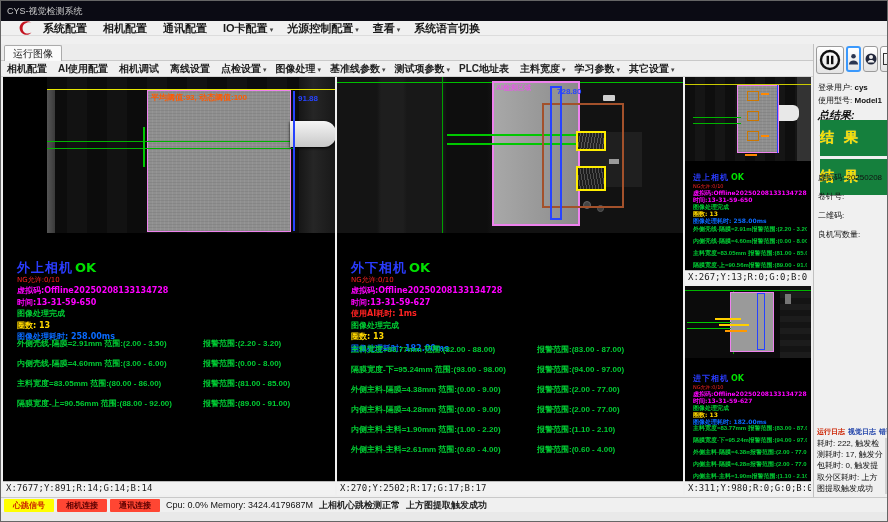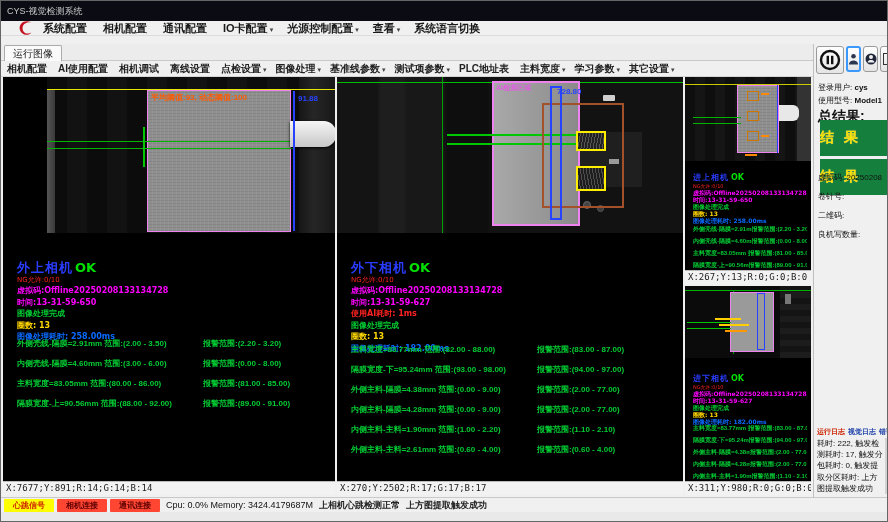--- a/index.html
+++ b/index.html
@@ -67,21 +67,21 @@
   .sidebar{position:absolute;left:812px;top:43px;width:76px;height:453px;background:#f0f0f0;border-left:1px solid #c0c0c0;
            font-size:8px;color:#111;}
   .btnrow{position:absolute;left:2px;top:2px;display:flex;gap:2px;align-items:flex-start;}
   .sbtn{background:linear-gradient(#ffffff,#e4e4e4);border:1px solid #9b9b9b;border-radius:3px;
         display:flex;align-items:center;justify-content:center;cursor:pointer;}
   .sbtn.big{width:28px;height:28px;}
   .sbtn.sm{width:15px;height:26px;}
   .sbtn.sel{border:2px solid #3b99fc;}
   .srow{position:absolute;left:4px;white-space:nowrap;}
   .srow b{font-weight:bold;}
-  .total{font-weight:bold;font-size:14px;}
+  .total{font-weight:bold;font-style:italic;font-size:11px;}
   .resblock{position:absolute;left:3px;width:68px;height:36px;background:#15803d;
             display:flex;align-items:center;justify-content:flex-start;}
   .resblock span{color:#f5e400;font-size:14px;font-weight:bold;letter-spacing:3px;text-shadow:0 0 1px #caa;}
   .logtabs{position:absolute;left:3px;top:383px;display:flex;gap:3px;}
   .logtab{font-size:7px;font-weight:bold;cursor:pointer;white-space:nowrap;}
   .t-red{color:#cc2200}.t-blu{color:#2244aa}
   .logtext{position:absolute;left:3px;top:394px;width:68px;height:56px;font-size:8px;line-height:1.4;color:#111;
            overflow:hidden;}
   .logscroll{position:absolute;right:1px;top:394px;width:3px;height:56px;background:#d2d2d2;}
 

